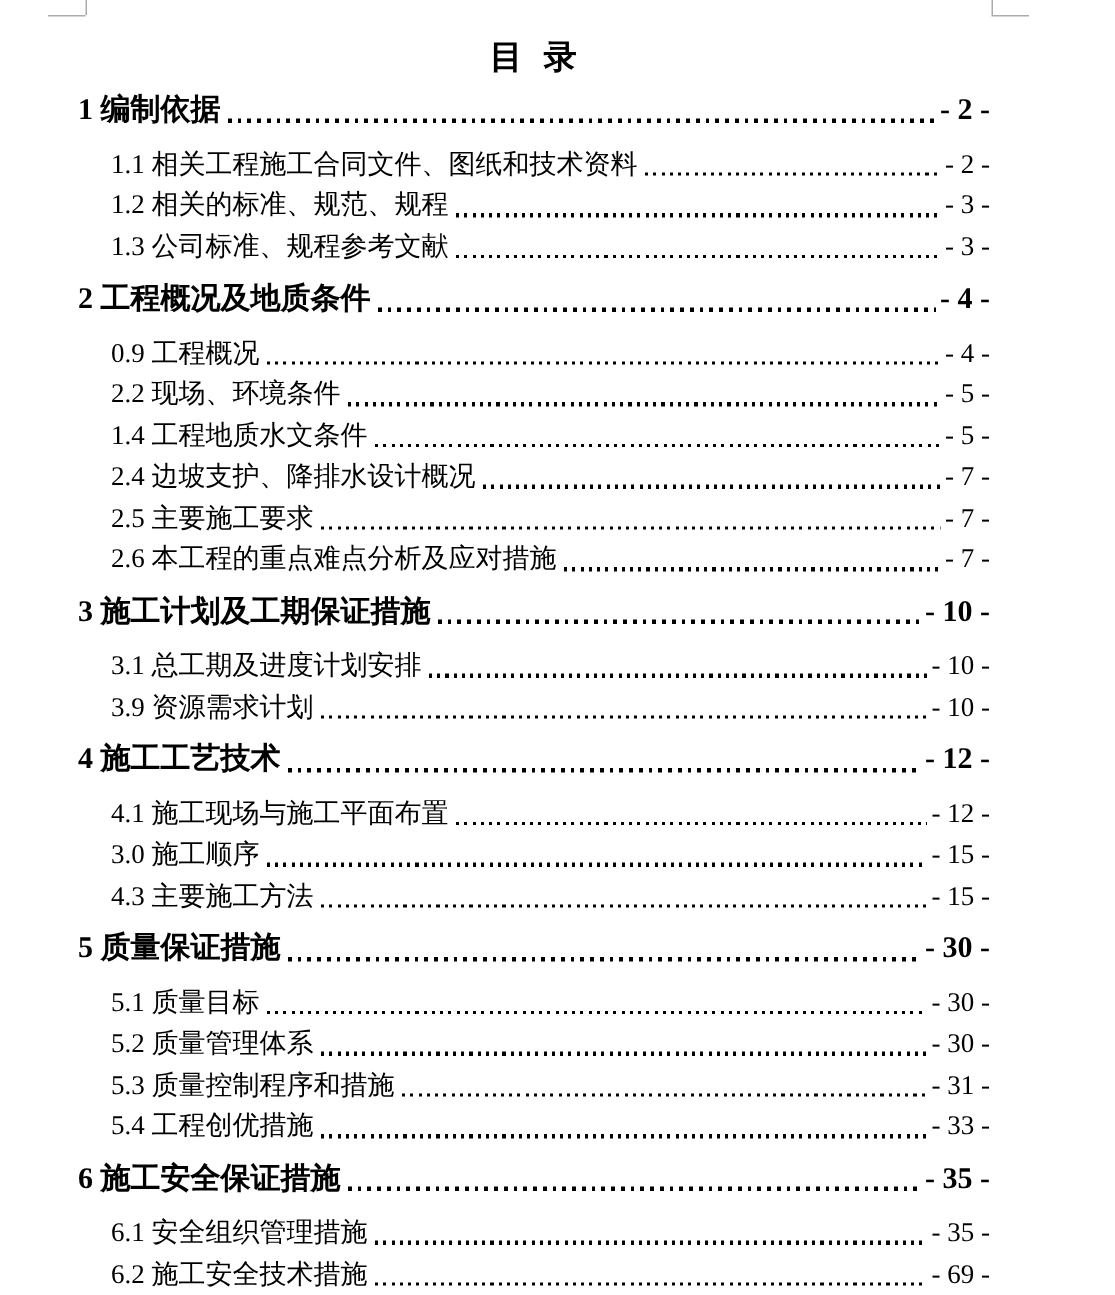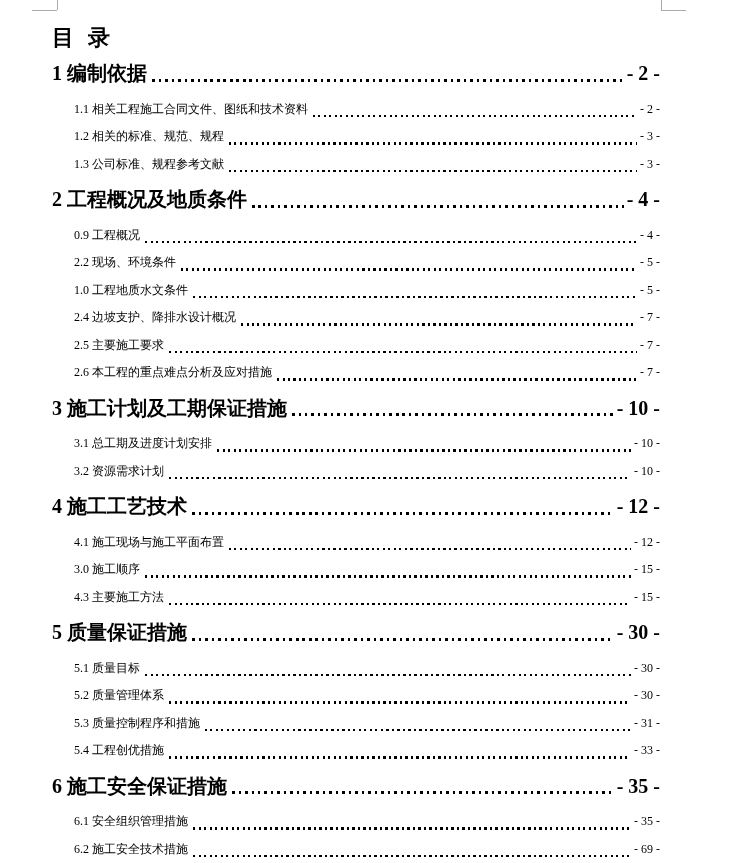--- a/index.html
+++ b/index.html
@@ -24,41 +24,42 @@
   #crop-right-v { left: 661px; top: 0;    width: 0;  height: 10px; border-left: 1px solid #ababab; }
 
   #content {
     position: absolute;
     left: 52px;
     top: 0;
     width: 608px;
     padding-top: 24px;
   }
   #doc-title {
+    text-align: center;
     font-size: 22px;
     font-weight: bold;
     line-height: 28px;
     margin: 0 0 3px 0;
     white-space: pre;
     letter-spacing: 1px;
   }
   #toc { width: 100%; }
   .row {
     display: flex;
     align-items: stretch;
     height: 27.5px;
   }
   .row.l1 {
     font-weight: bold;
     font-size: 20px;
     margin-top: 8px;
     margin-bottom: 8px;
   }
   .row.l2 {
-    font-size: 12px;
+    font-size: 18px;
     padding-left: 22px;
   }
   .row .label {
     white-space: nowrap;
     line-height: 27.5px;
     flex: 0 0 auto;
   }
   .row .leader {
     flex: 1 1 auto;
     align-self: flex-end;
@@ -119,21 +120,21 @@
     <span class="label">0.9 工程概况</span>
     <span class="leader"></span>
     <span class="pagenum">- 4 -</span>
   </div>
         <div class="row l2">
     <span class="label">2.2 现场、环境条件</span>
     <span class="leader"></span>
     <span class="pagenum">- 5 -</span>
   </div>
         <div class="row l2">
-    <span class="label">1.0 工程地质水文条件</span>
+    <span class="label">1.4 工程地质水文条件</span>
     <span class="leader"></span>
     <span class="pagenum">- 5 -</span>
   </div>
         <div class="row l2">
     <span class="label">2.4 边坡支护、降排水设计概况</span>
     <span class="leader"></span>
     <span class="pagenum">- 7 -</span>
   </div>
         <div class="row l2">
     <span class="label">2.5 主要施工要求</span>
@@ -149,21 +150,21 @@
     <span class="label">3 施工计划及工期保证措施</span>
     <span class="leader"></span>
     <span class="pagenum">- 10 -</span>
   </div>
         <div class="row l2">
     <span class="label">3.1 总工期及进度计划安排</span>
     <span class="leader"></span>
     <span class="pagenum">- 10 -</span>
   </div>
         <div class="row l2">
-    <span class="label">3.2 资源需求计划</span>
+    <span class="label">3.9 资源需求计划</span>
     <span class="leader"></span>
     <span class="pagenum">- 10 -</span>
   </div>
         <div class="row l1">
     <span class="label">4 施工工艺技术</span>
     <span class="leader"></span>
     <span class="pagenum">- 12 -</span>
   </div>
         <div class="row l2">
     <span class="label">4.1 施工现场与施工平面布置</span>

